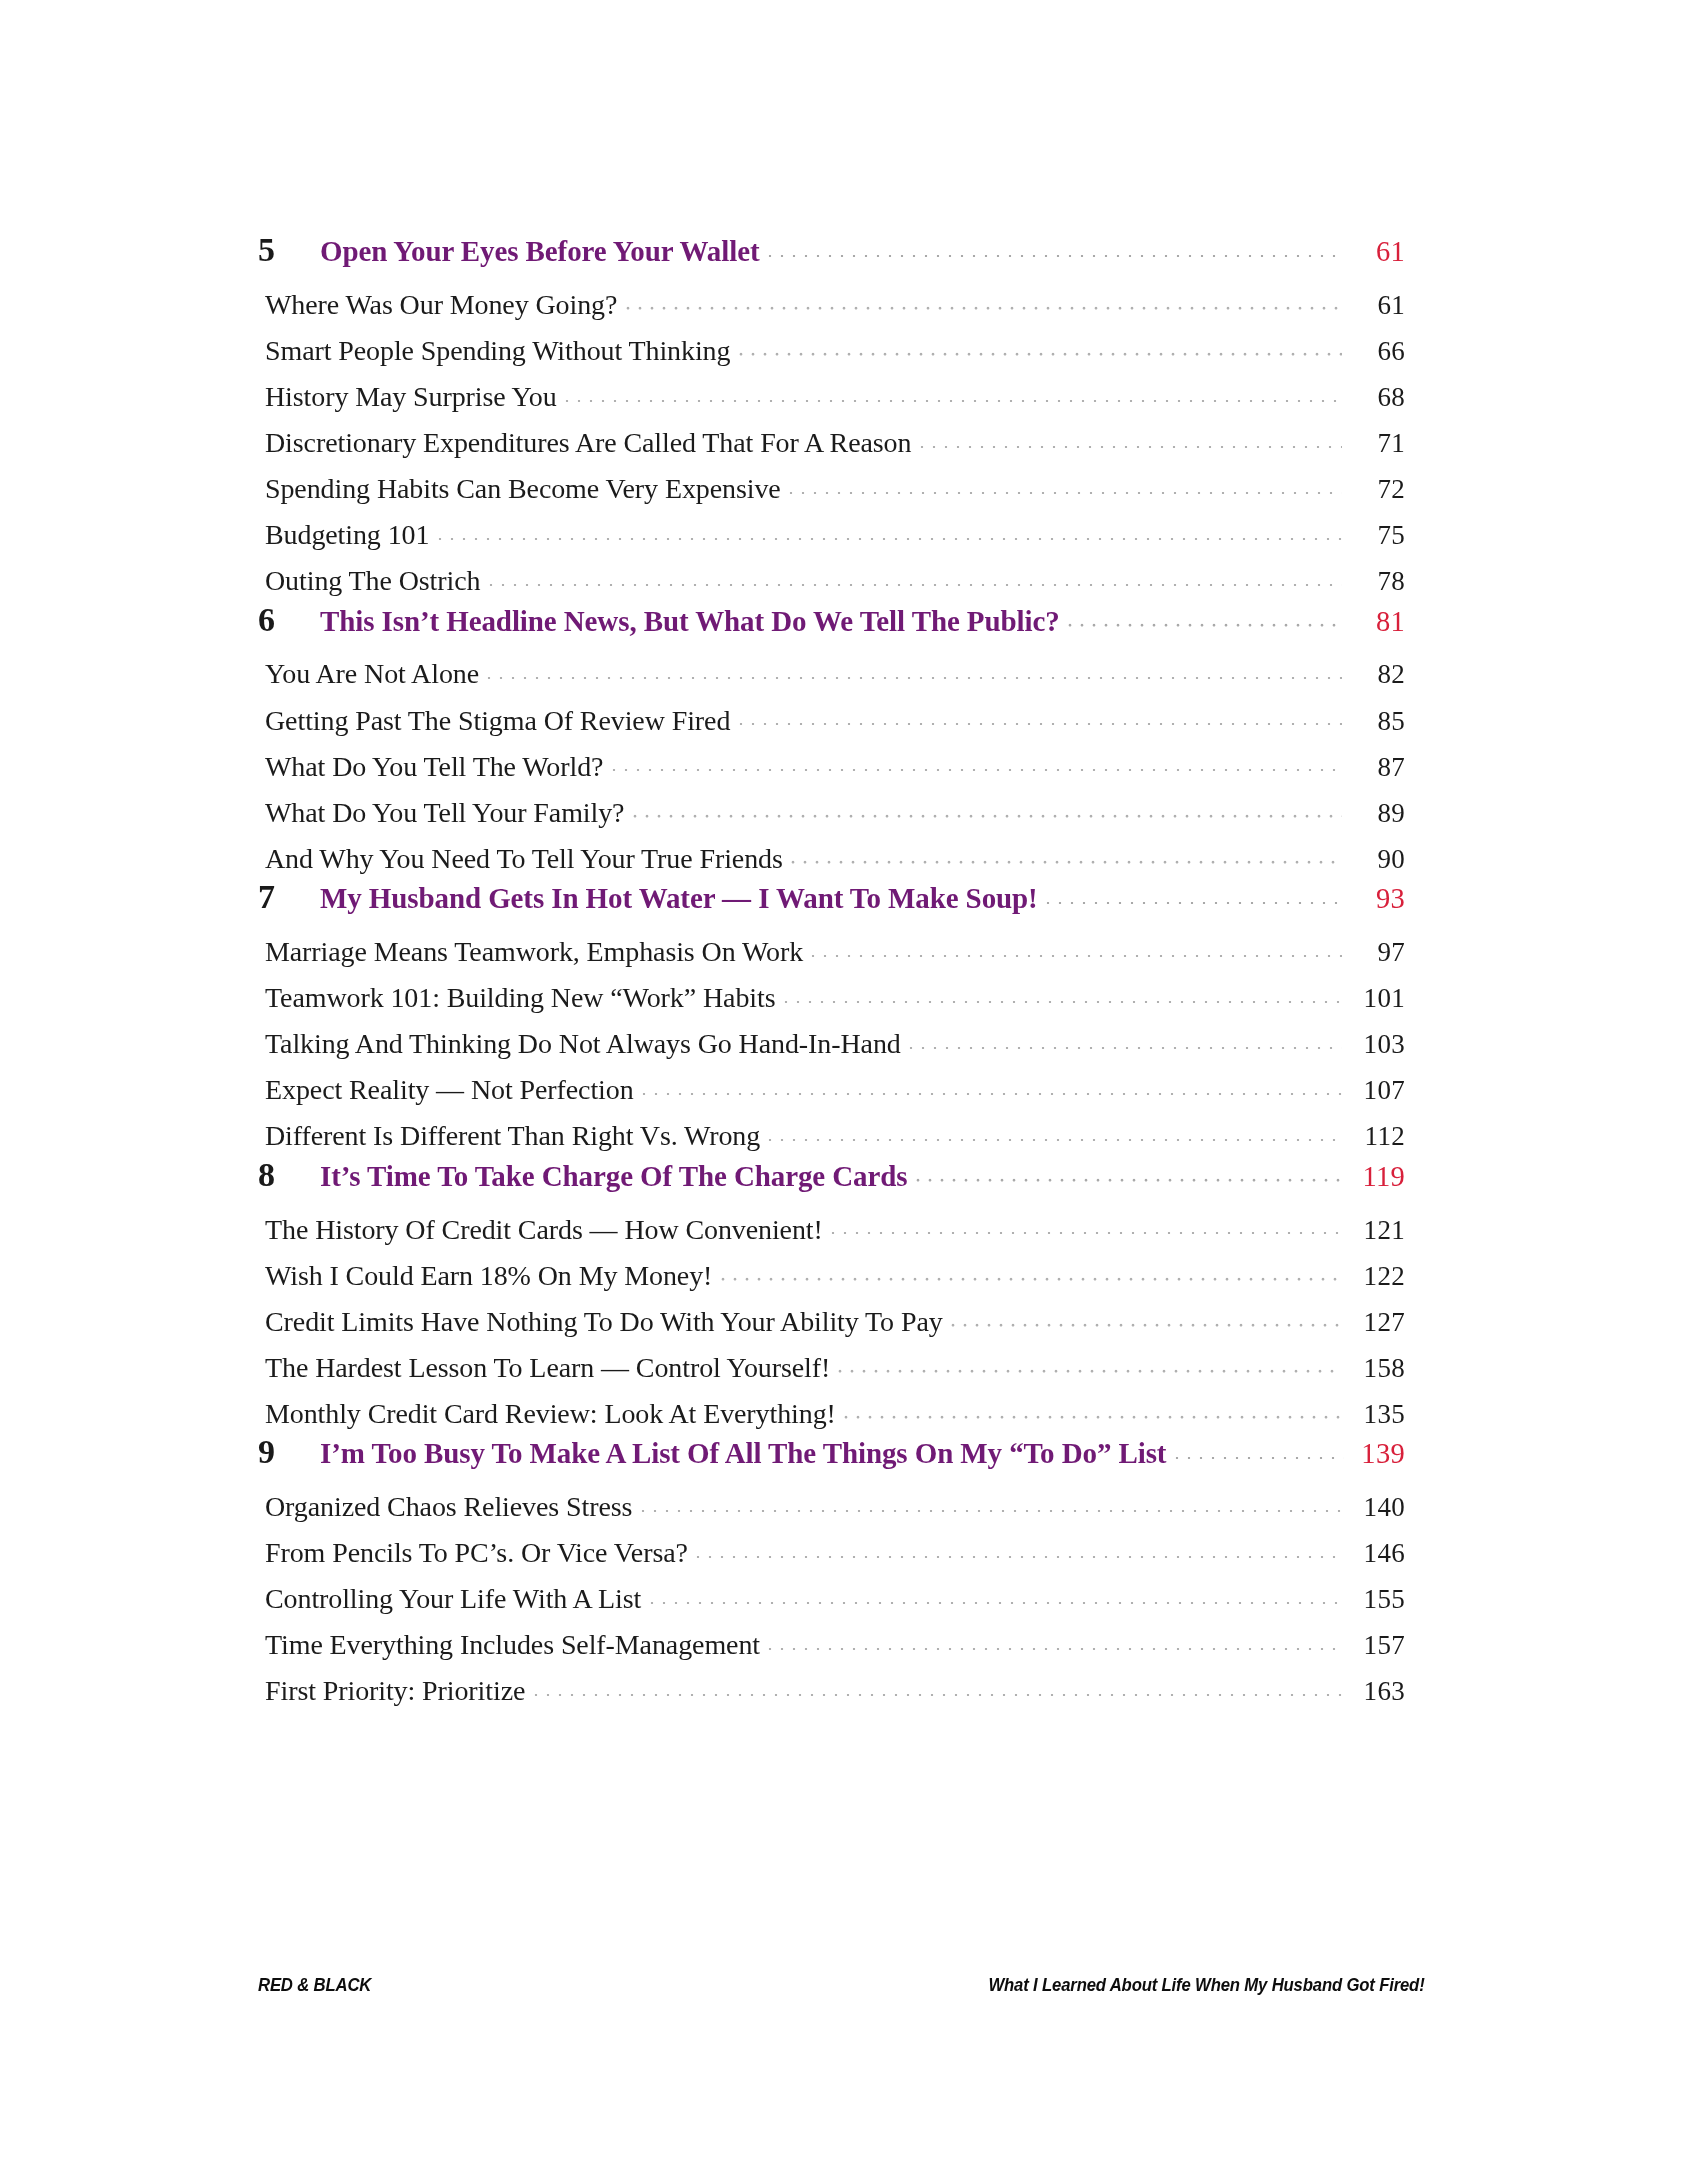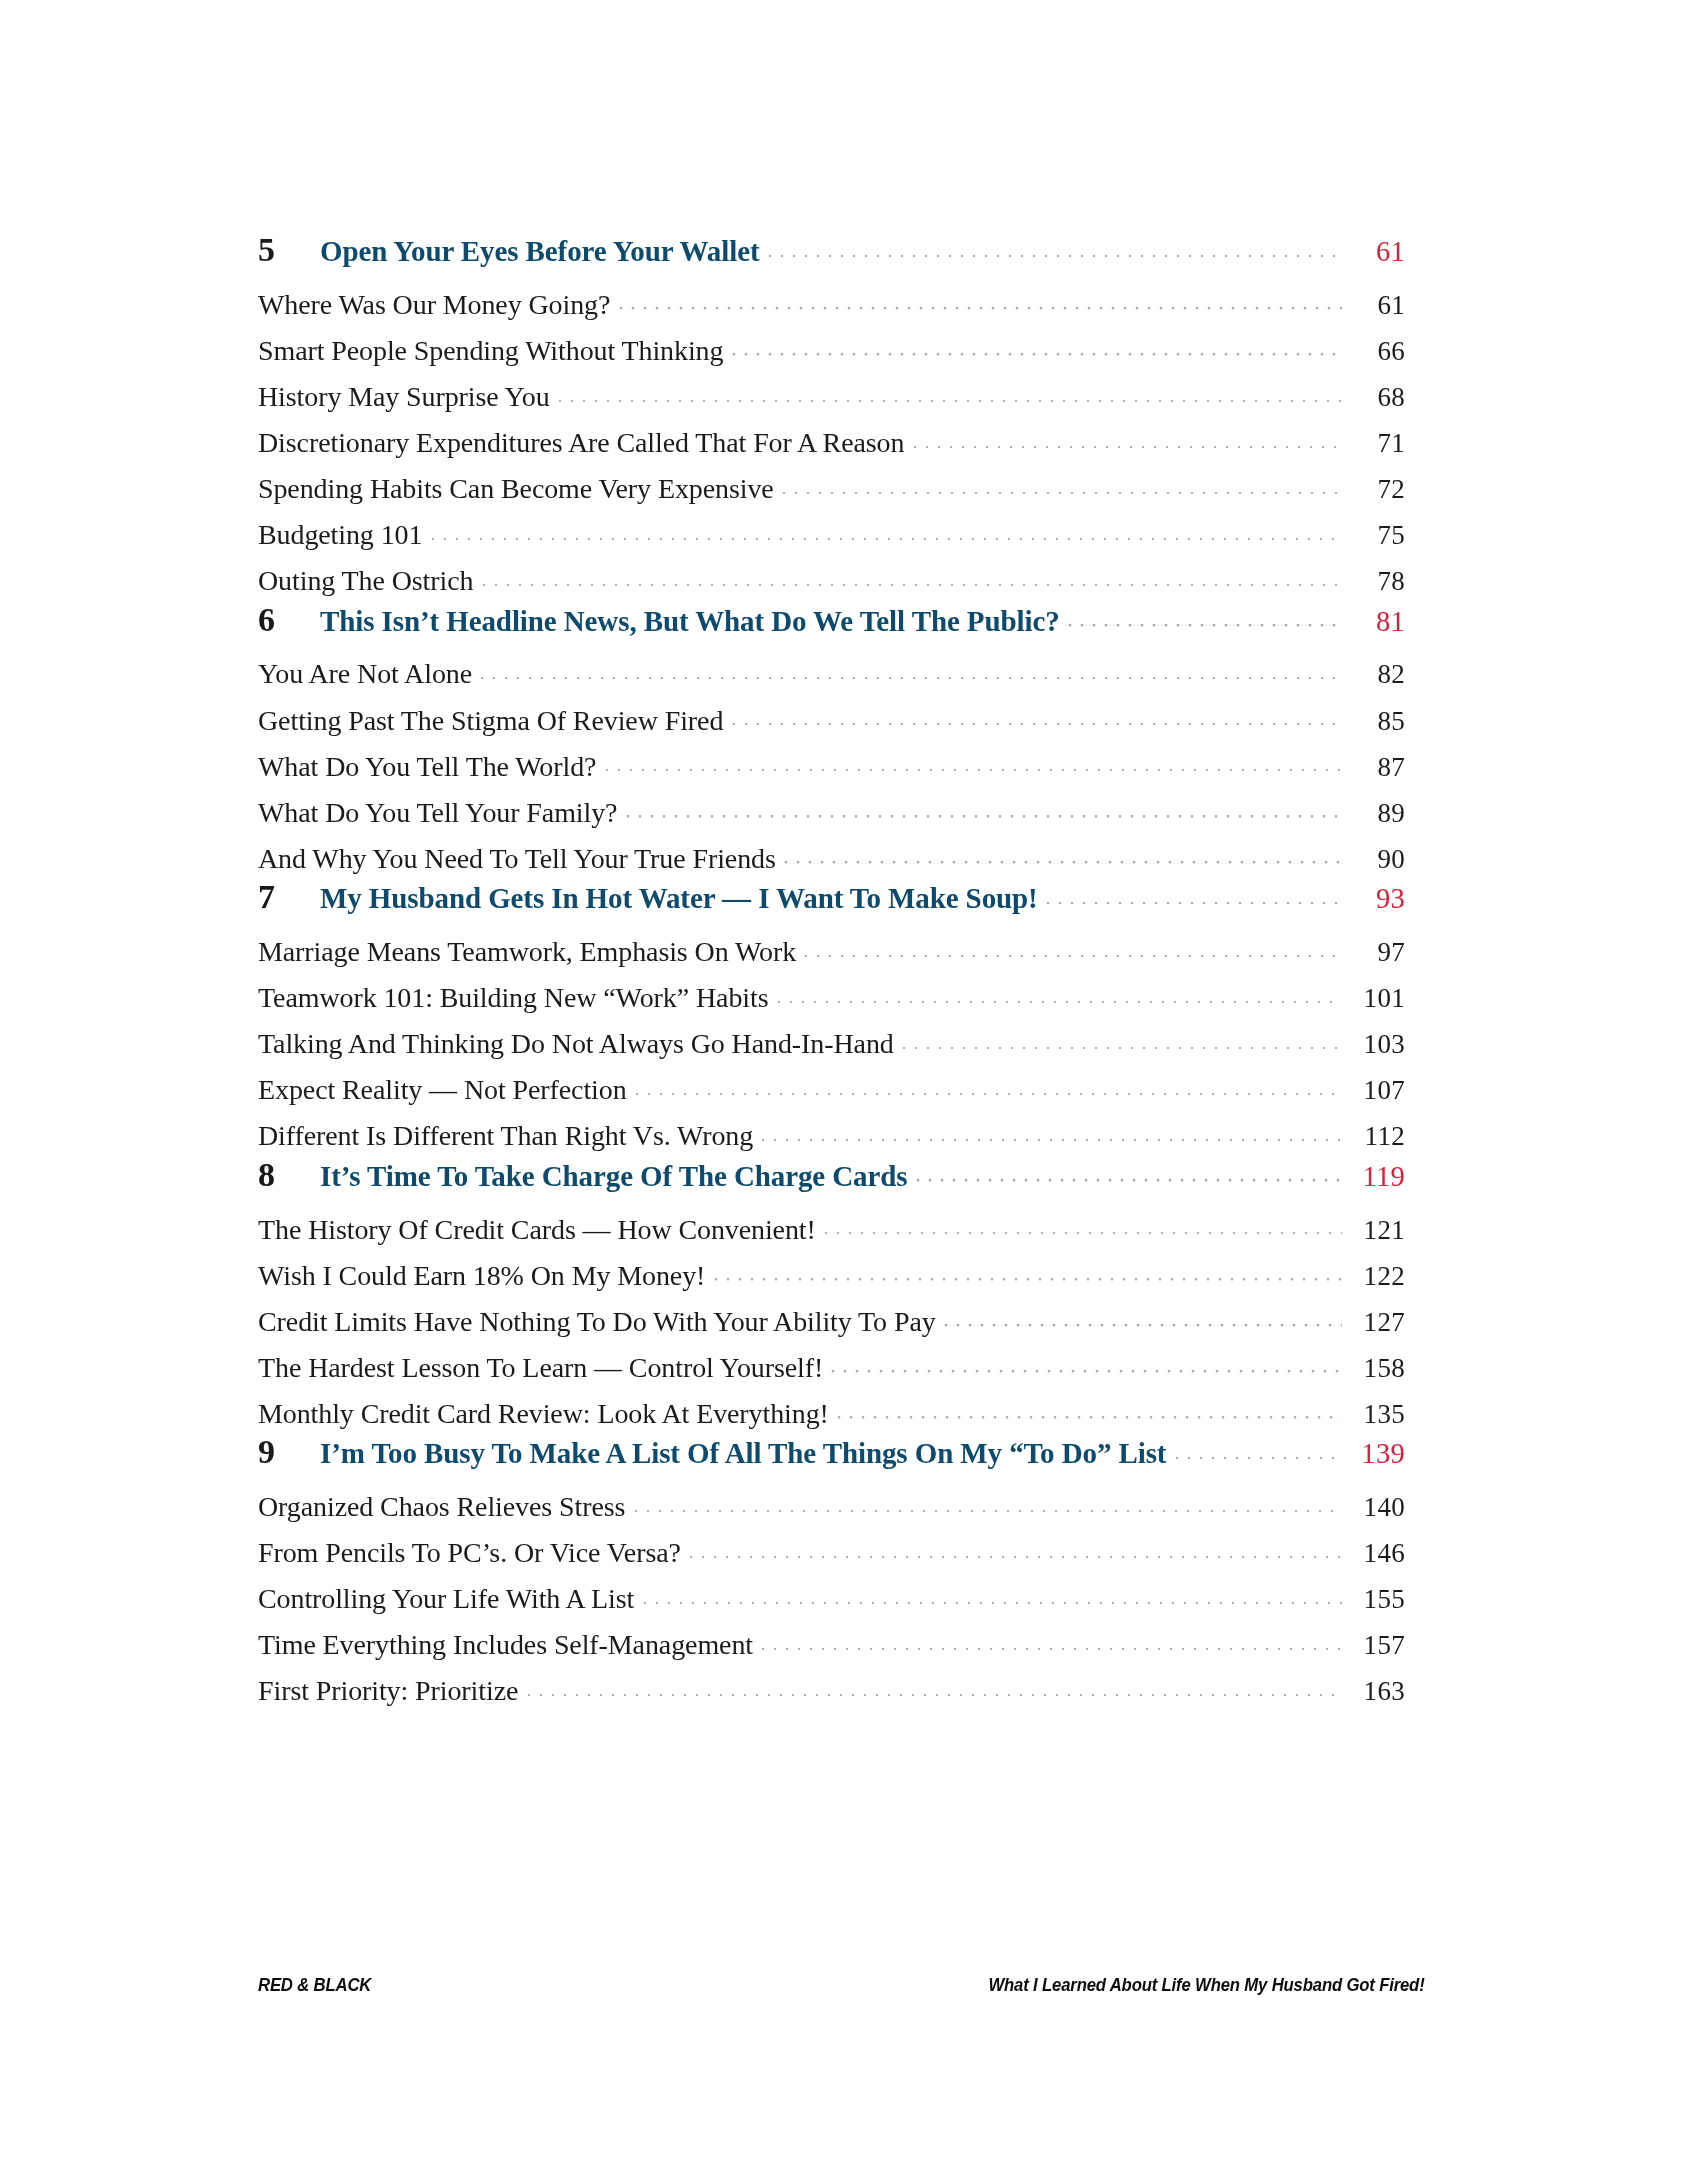--- a/index.html
+++ b/index.html
@@ -34,21 +34,21 @@
     flex: 0 0 62px;
     font-size: 34px;
     font-weight: 700;
     color: #1a1a1a;
     line-height: 1;
     letter-spacing: 0;
   }
   .chapter-title {
     font-size: 29px;
     font-weight: 700;
-    color: #0c4a6e;
+    color: #701a75;
     letter-spacing: -0.1px;
     white-space: nowrap;
     line-height: 1.18;
   }
   .chapter-row .leader {
     flex: 1 1 auto;
     position: relative;
     height: 1em;
     margin: 0 6px 0 4.3px;
     overflow: hidden;
@@ -69,21 +69,21 @@
     min-width: 55px;
     text-align: right;
     font-size: 28.5px;
     color: #d8203b;
     font-weight: 400;
     font-feature-settings: "onum" 1;
     letter-spacing: 0.3px;
   }
 
   
-  .sections { margin-top: 15.6px; }
+  .sections { margin-top: 15.6px; margin-left: 7px; }
 
   .section-row {
     display: flex;
     align-items: baseline;
     margin-top: 3.5px;
     line-height: 1.52;
   }
   .section-title {
     font-size: 28px;
     color: #1b1b1b;

